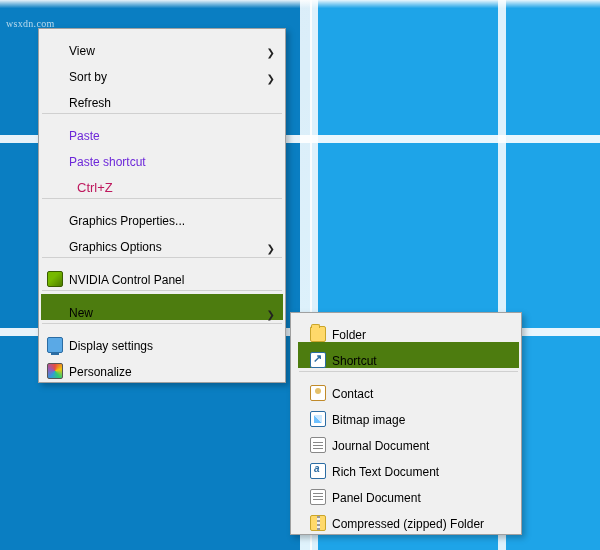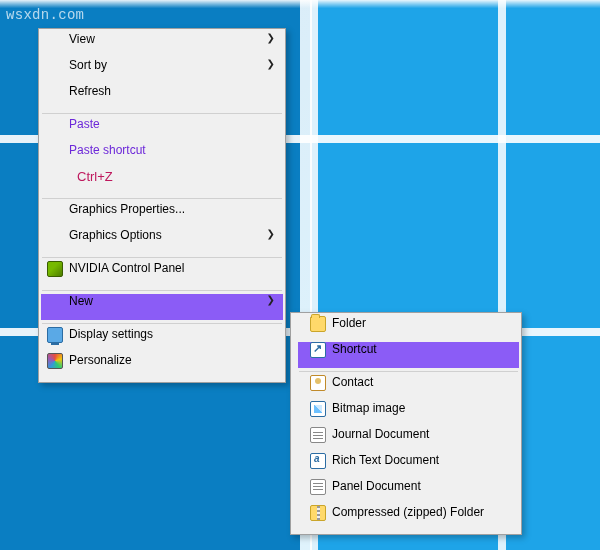--- a/index.html
+++ b/index.html
@@ -24,46 +24,46 @@
           #1ea4e8 52%, #1ea4e8 100%);
     }
     .ray-h {
       position:absolute; left:0; right:0; height:8px; background:rgba(255,255,255,0.9);
     }
     .ray-v {
       position:absolute; top:0; bottom:0; width:8px; background:rgba(255,255,255,0.85);
     }
     .watermark {
       position: absolute;
-      top: 7px; left: 6px;
-      font-size: 14px;
+      top: 18px; left: 6px;
+      font-size: 10px;
       color: rgba(255,255,255,0.7);
-      font-family: Liberation Mono, monospace;
+      font-family: Liberation Serif, serif;
       letter-spacing: 0.3px;
     }
 
     .context-menu {
       position: absolute;
       background: #f0f0f0;
       border: 1px solid #a0a0a0;
       box-shadow: 3px 3px 6px rgba(0,0,0,0.25);
       padding: 3px 2px;
     }
     .menu-main { top: 28px; left: 38px; width: 248px; }
     .menu-sub  { top: 312px; left: 290px; width: 232px; padding-left: 7px; }
 
     .menu-item {
       display: flex;
-      align-items: flex-start;
+      align-items: flex-end;
       height: 26px;
       padding: 0 8px 0 6px;
       color: #000;
       position: relative;
     }
-    .menu-item.hovered { background: #8b5cf6; }
+    .menu-item.hovered { background: #4d7c0f; }
     .menu-item.disabled { color: #6d28d9; }
     .menu-item .icon-slot {
       width: 22px;
       height: 16px;
       display: flex;
       align-items: center;
       justify-content: flex-start;
     }
     .menu-item .label { flex: 1; }
     .menu-item .accel { color: #be185d; font-size: 13px; margin-left: 8px; }

